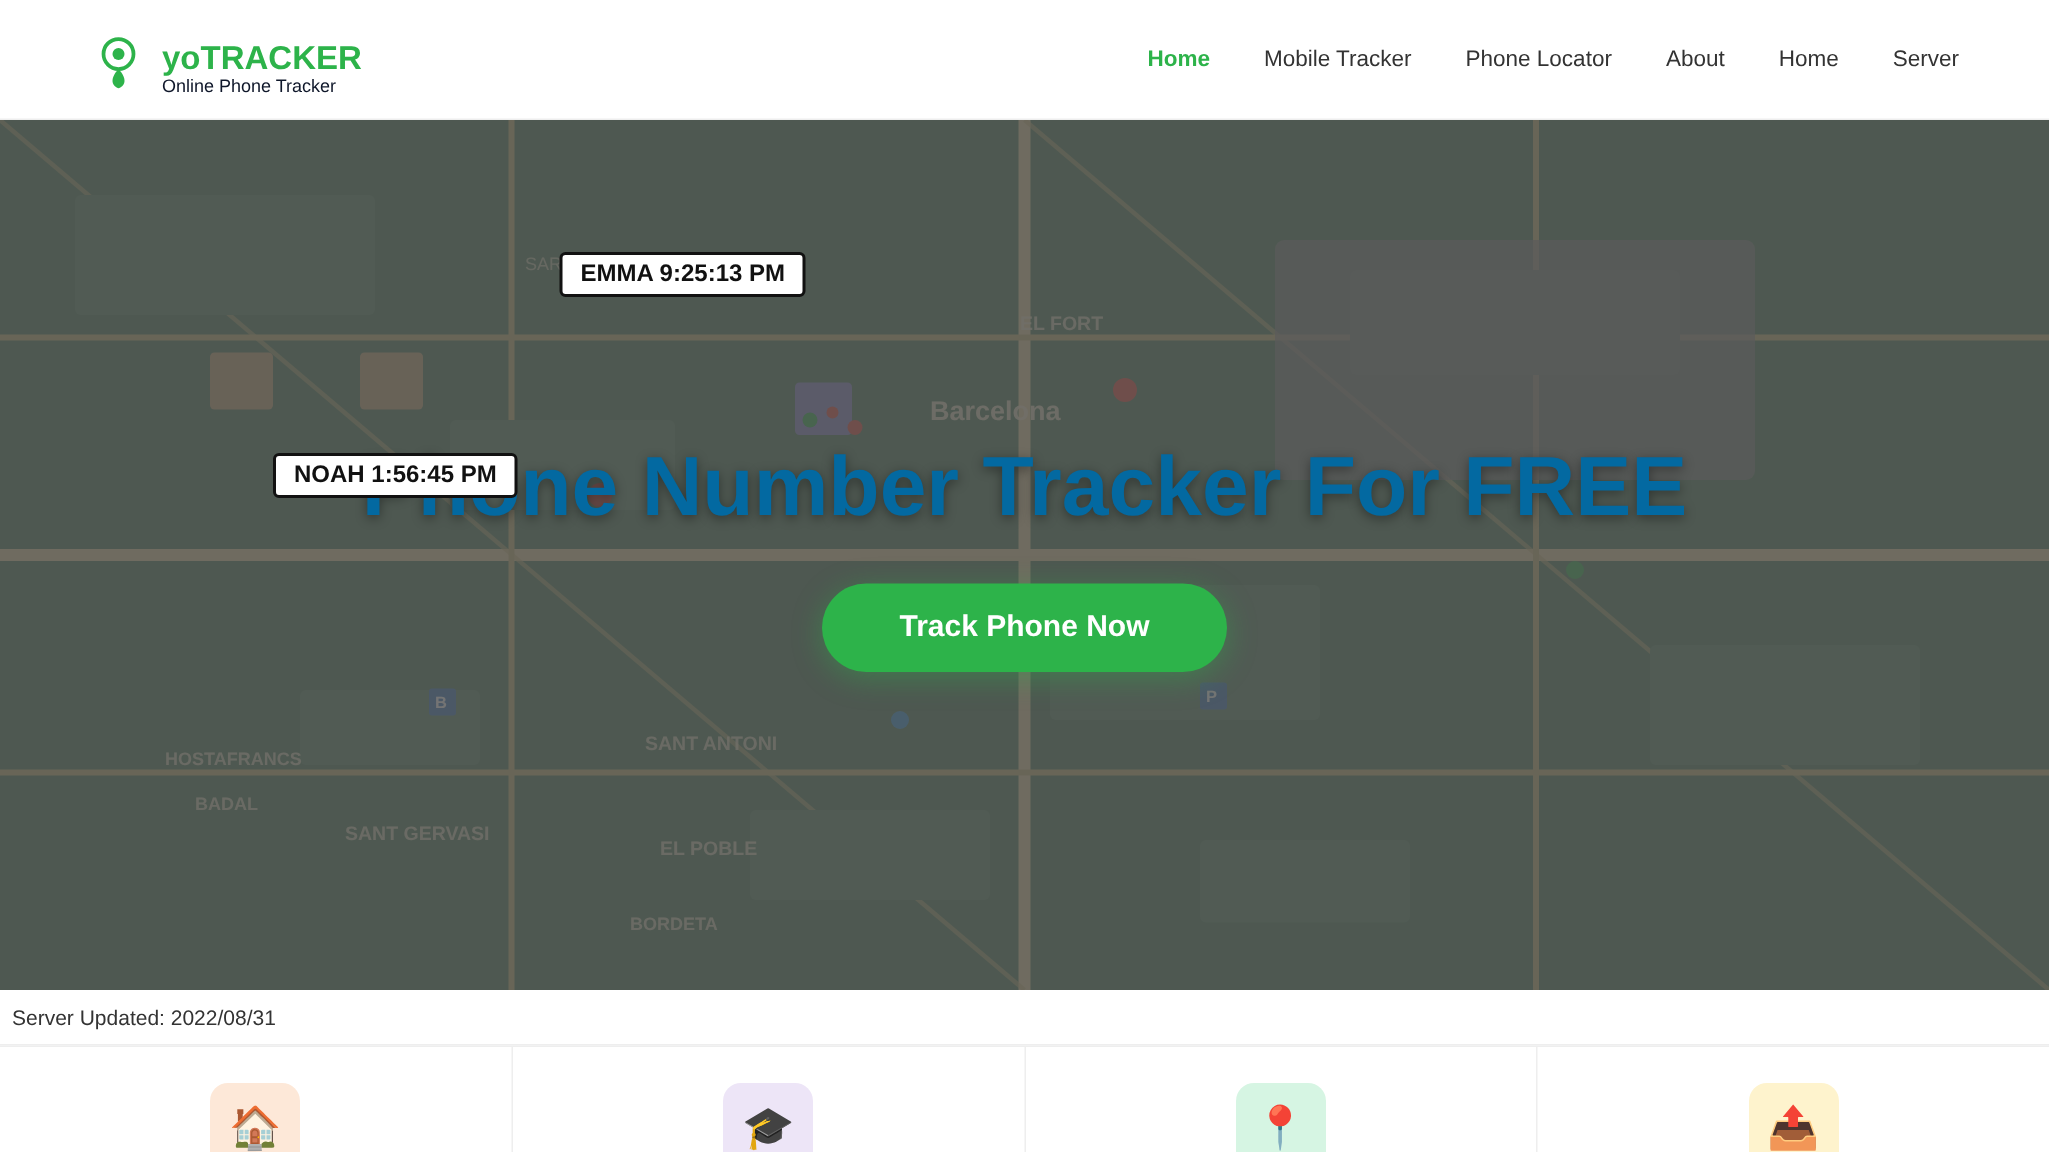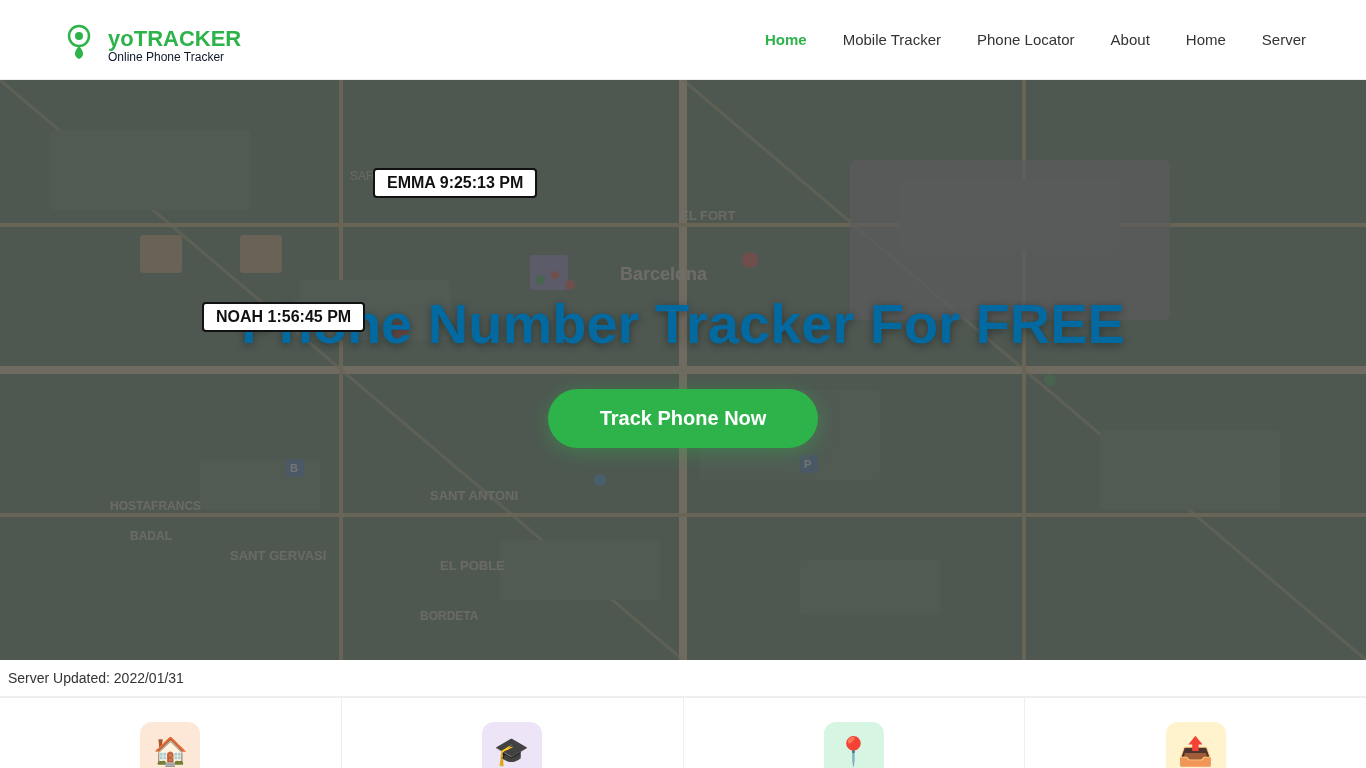--- a/index.html
+++ b/index.html
@@ -263,30 +263,30 @@
       <rect x="286" y="379" width="18" height="18" fill="#3c7bbf" rx="2"></rect>
       <text x="290" y="392" fill="#fff" font-size="11" font-weight="bold">B</text>
       <rect x="800" y="375" width="18" height="18" fill="#3c7bbf" rx="2"></rect>
       <text x="804" y="388" fill="#fff" font-size="11" font-weight="bold">P</text>
     </svg>
   </div>
 
   <div class="hero-overlay"></div>
 
   <div class="map-label label-emma" style="position:absolute;top:88px;left:373px;background:#fff;border:2px solid #111;border-radius:4px;padding:4px 12px;font-weight:700;font-size:16px;color:#111;z-index:5;">EMMA  9:25:13 PM</div>
-  <div class="map-label label-noah" style="position:absolute;top:222px;left:182px;background:#fff;border:2px solid #111;border-radius:4px;padding:4px 12px;font-weight:700;font-size:16px;color:#111;z-index:5;margin-left:20px;">NOAH  1:56:45 PM</div>
+  <div class="map-label label-noah" style="position:absolute;top:222px;left:182px;background:#fff;border:2px solid #111;border-radius:4px;padding:4px 12px;font-weight:700;font-size:16px;color:#111;z-index:5;">NOAH  1:56:45 PM</div>
 
   <div class="hero-content">
     <h1 class="hero-title">Phone Number Tracker For FREE</h1>
     <button class="track-btn">Track Phone Now</button>
   </div>
 </section>
 
 <div class="server-update">
-  <span>Server Updated: 2022/01/31</span>
+  <span>Server Updated: 2022/08/31</span>
 </div>
 
 <div class="features-row">
   <div class="feature-card">
     <div class="feature-icon-wrap icon-orange">
       <span>🏠</span>
     </div>
   </div>
   <div class="feature-card">
     <div class="feature-icon-wrap icon-purple">

